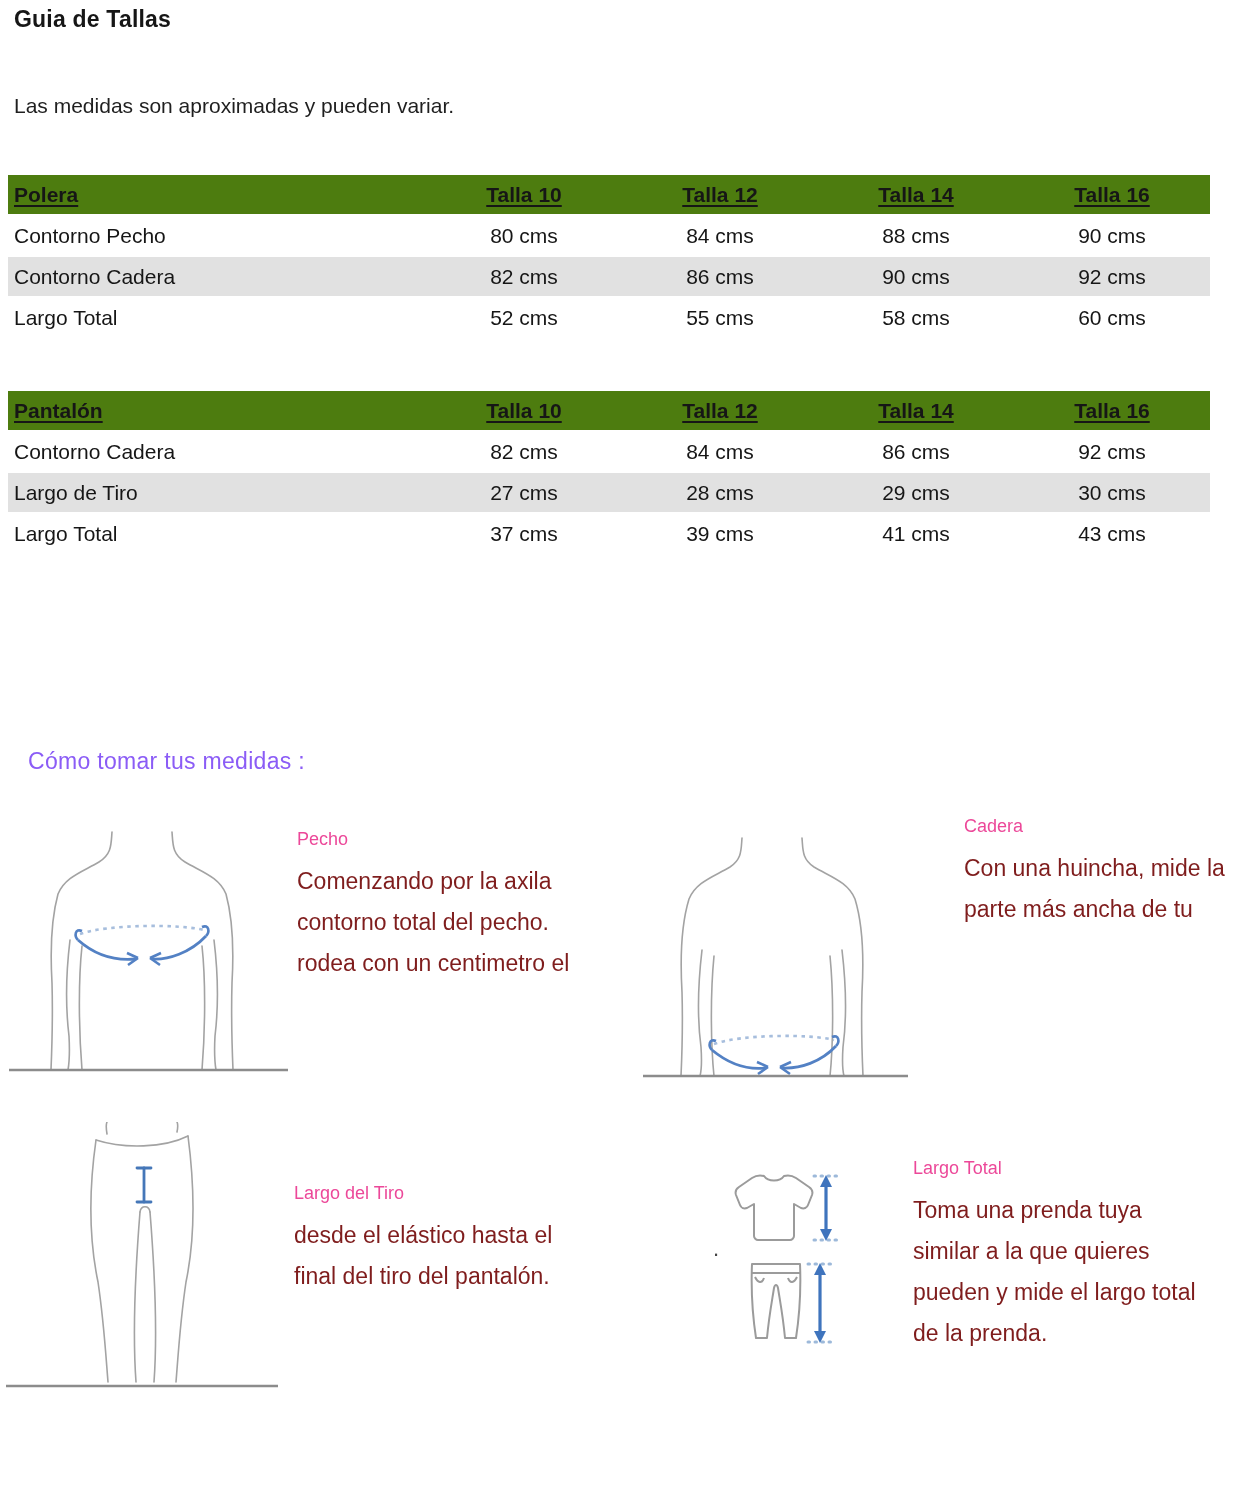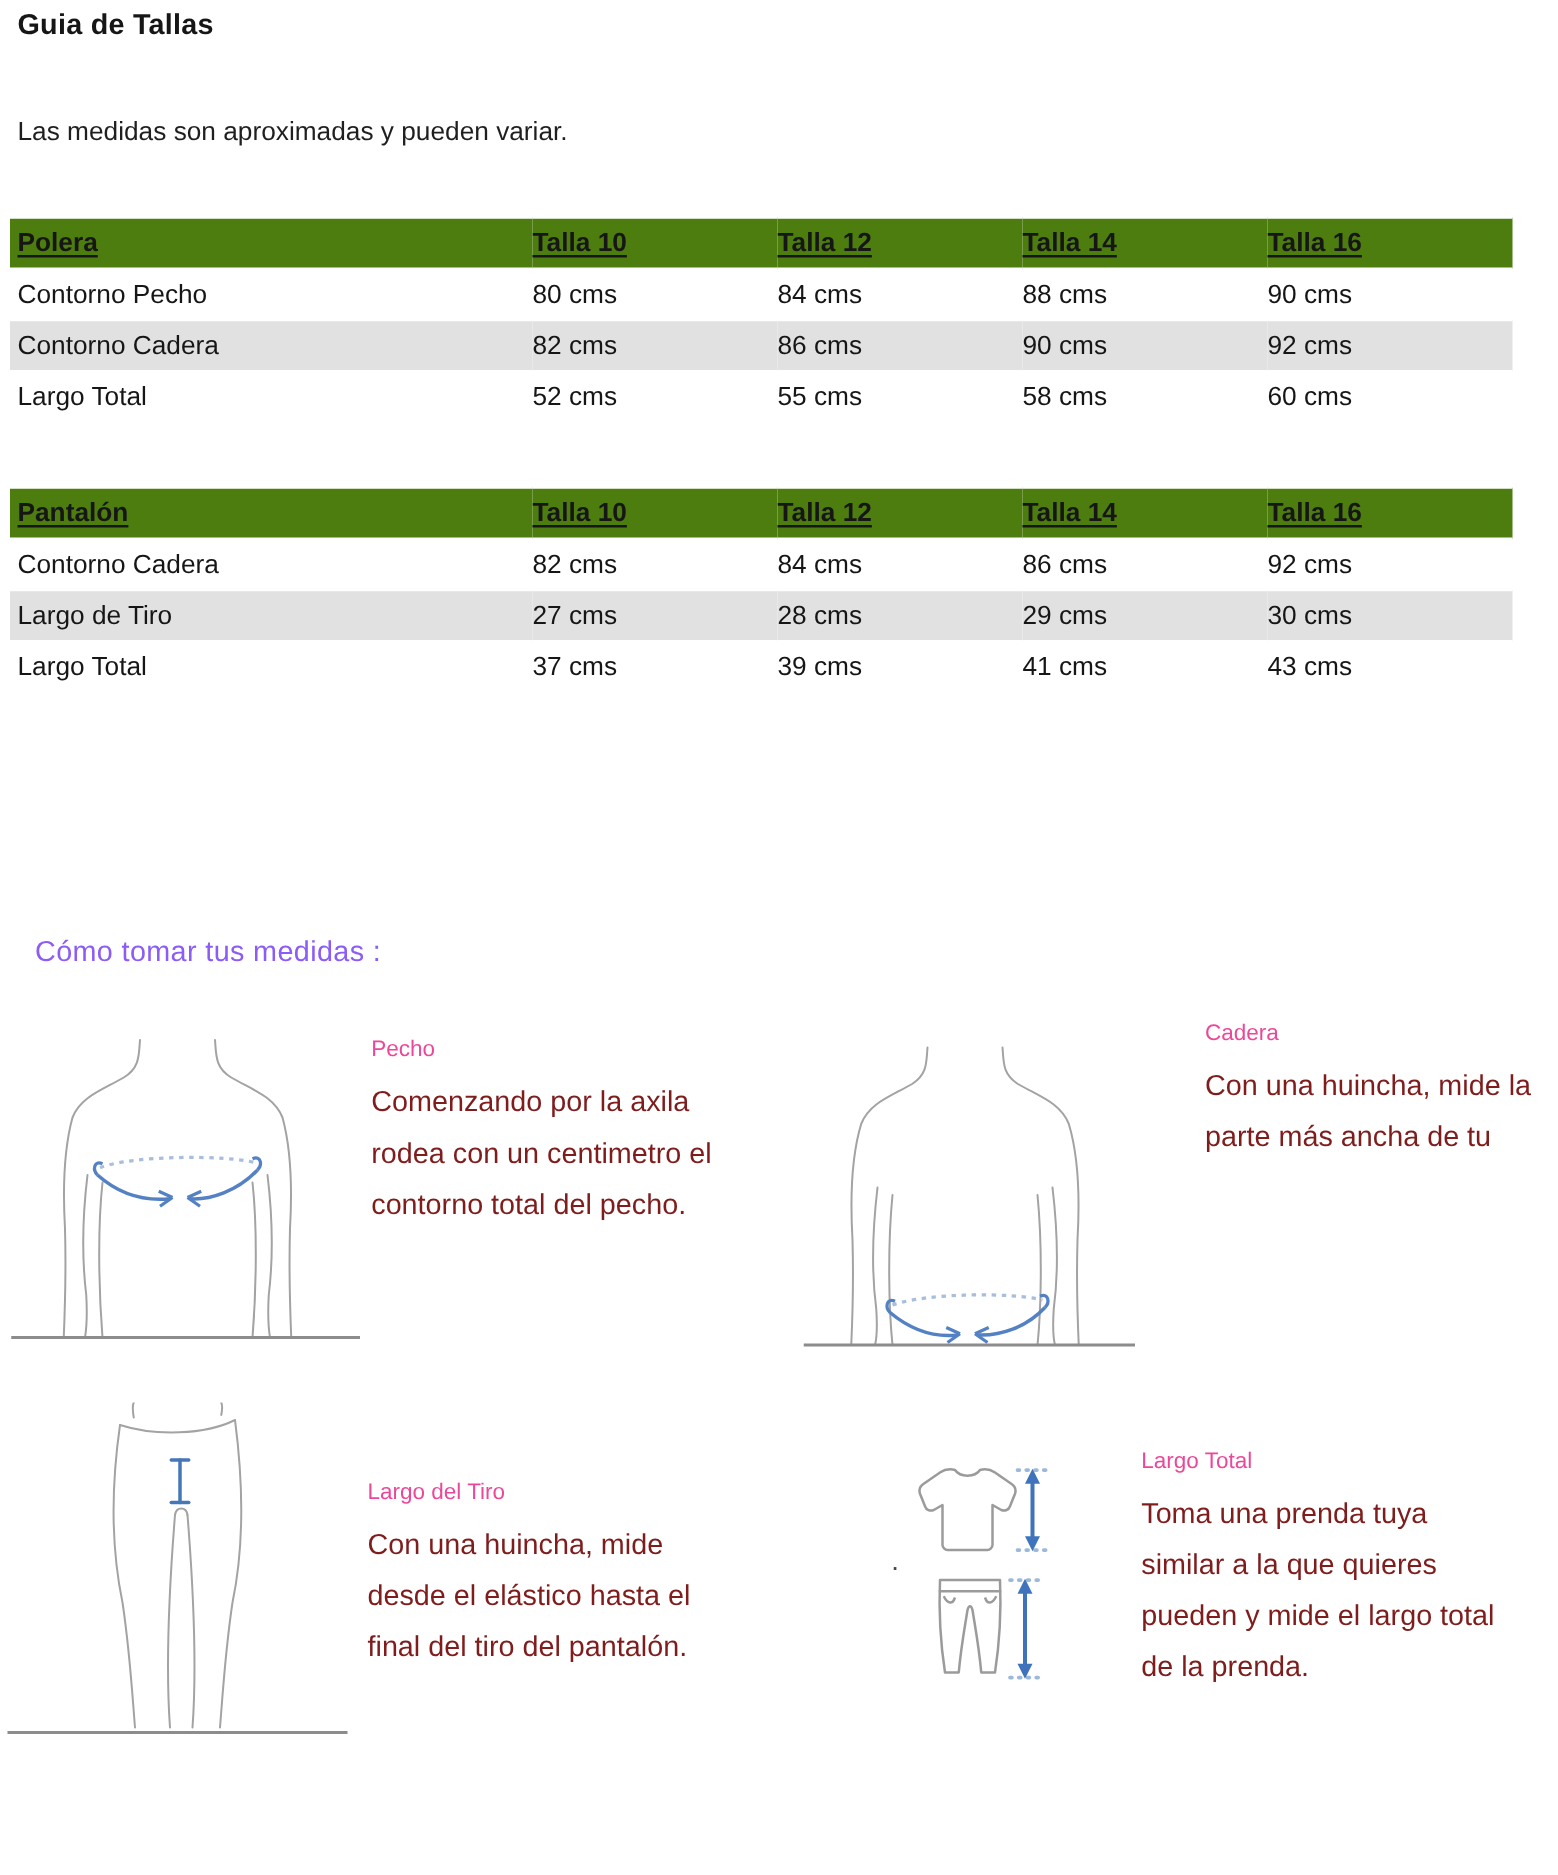--- a/index.html
+++ b/index.html
@@ -15,21 +15,21 @@
   .page-title{left:14px;top:6px;font-size:23px;font-weight:bold;color:#161616;letter-spacing:.2px;}
   .page-subtitle{left:14px;top:94px;font-size:21px;color:#1f1f1f;}
 
   
   table.size-table{
     left:8px;border-collapse:collapse;table-layout:fixed;width:1202px;
     font-size:21px;color:#161616;
   }
   table.size-table td{
     height:39px;border-top:2px solid #ffffff;border-bottom:2px solid #ffffff;
-    vertical-align:middle;padding:0;
+    vertical-align:middle;text-align:center;padding:0;
   }
   table.size-table td.c0{text-align:left;padding-left:6px;}
   table.size-table tr.head td{background:#4d7c0f;font-weight:bold;}
   table.size-table tr.head td span{text-decoration:underline;text-decoration-thickness:2px;text-underline-offset:3px;}
   table.size-table tr.alt td{background:#e1e1e1;}
 
   
   .measures-heading{left:28px;top:748px;font-size:23px;font-weight:normal;color:#8b5cf6;letter-spacing:.3px;}
 
   
@@ -152,22 +152,22 @@
       <path d="M130,130 l-11,-5 M130,130 l-10,7" fill="none" stroke="#5381c4" stroke-width="2.6"></path>
       <path d="M198,108 C182,125 160,132 144,131" fill="none" stroke="#5381c4" stroke-width="2.8"></path>
       <path d="M142,130 l11,-5 M142,130 l10,7" fill="none" stroke="#5381c4" stroke-width="2.6"></path>
     </g>
     <path d="M1,242 L280,242" stroke="#8c8c8c" stroke-width="2.4"></path>
   </svg>
 
   <div class="abs measure-block" id="block-pecho">
     <div class="m-title">Pecho</div>
     <div class="m-line">Comenzando por la axila</div>
+    <div class="m-line">contorno total del pecho.</div>
     <div class="m-line">rodea con un centimetro el</div>
-    <div class="m-line">contorno total del pecho.</div>
   </div>
 
   <svg class="abs" style="left:640px;top:832px" width="272" height="248" viewBox="0 0 272 248">
     <g fill="none" stroke="#a3a3a3" stroke-width="1.6" stroke-linecap="round">
       <path d="M102,6 C101,18 102,27 90,35 C73,45 56,50 49,67 C42,90 40,125 42,160 C43,195 42,222 41,244"></path>
       <path d="M162,6 C163,18 162,27 174,35 C191,45 208,50 215,67 C222,90 224,125 222,160 C221,195 222,222 223,244"></path>
       <path d="M62,118 C58,152 57,185 61,215 C62,230 61,240 60,244"></path>
       <path d="M74,124 C70,165 71,215 74,244"></path>
       <path d="M202,118 C206,152 207,185 203,215 C202,230 203,240 204,244"></path>
       <path d="M190,124 C194,165 193,215 190,244"></path>
@@ -204,21 +204,20 @@
     <g stroke="#4577b8" stroke-width="2.8" stroke-linecap="round">
       <path d="M140,46 L140,80"></path>
       <path d="M133,46 L147,46"></path>
       <path d="M133,80 L147,80"></path>
     </g>
     <path d="M2,264 L274,264" stroke="#8c8c8c" stroke-width="2.4"></path>
   </svg>
 
   <div class="abs measure-block" id="block-tiro">
     <div class="m-title">Largo del Tiro</div>
-    <div class="m-line">Con una huincha, mide</div>
     <div class="m-line">desde el elástico hasta el</div>
     <div class="m-line">final del tiro del pantalón.</div>
   </div>
 
   <div class="abs stray-dot">.</div>
 
   <svg class="abs" style="left:722px;top:1166px" width="150" height="190" viewBox="0 0 150 190">
     <path d="M42,10 C38,9 33,10 30,12 L17,21 C14,23 13,26 14,29 L18,39 C19,42 22,43 25,42 L32,38 L32,70 C32,72 34,74 36,74 L68,74 C70,74 72,72 72,70 L72,38 L79,42 C82,43 85,42 86,39 L90,29 C91,26 90,23 87,21 L74,12 C71,10 66,9 62,10 C58,16 46,16 42,10 Z" fill="none" stroke="#9b9b9b" stroke-width="2" stroke-linejoin="round"></path>
     <g>
       <path d="M92,10 L120,10" stroke="#9db9da" stroke-width="3" stroke-dasharray="1.5 5.5" stroke-linecap="round"></path>

